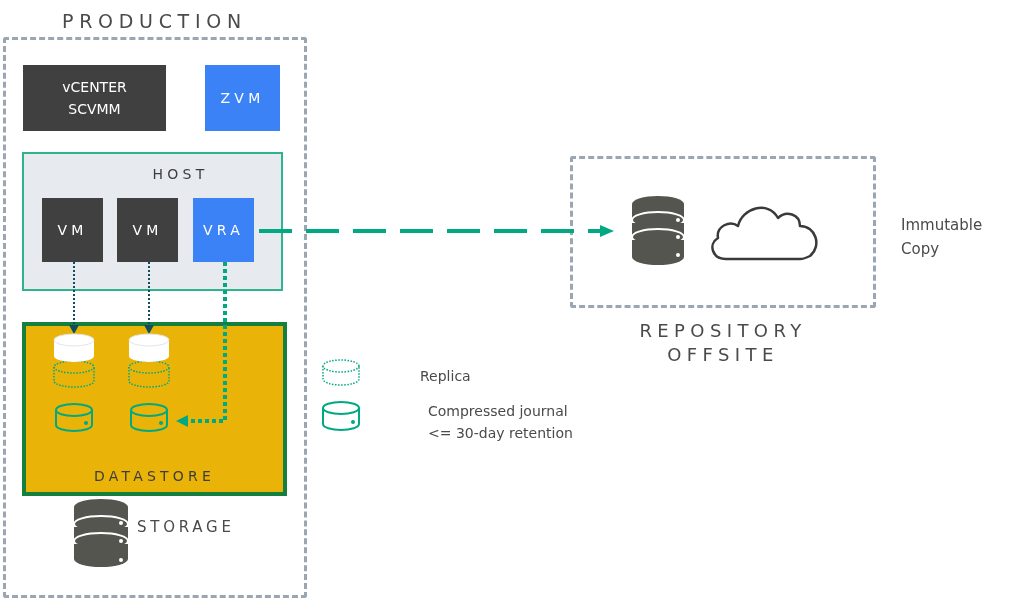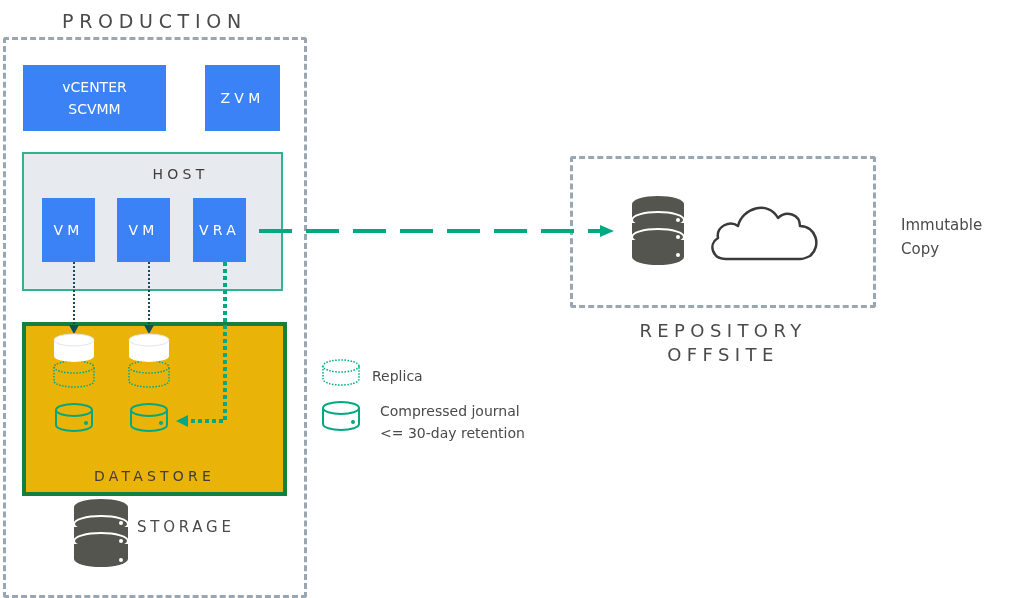--- a/index.html
+++ b/index.html
@@ -1,34 +1,34 @@
 <!DOCTYPE html>
 <html><head>
 <meta charset="utf-8">
 <style>
   html, body { margin:0; padding:0; }
   body { width:1024px; height:598px; background:#ffffff; position:relative; overflow:hidden;
          font-family:"DejaVu Sans", sans-serif; color:#3d3d3d; }
   .abs { position:absolute; }
   .title-prod { left:62px; top:10px; font-size:19px; color:#4a4a4a; letter-spacing:0.3em; }
   .prod-box { left:3px; top:37px; width:298px; height:555px; border:3px dashed #9aa7b2; border-radius:3px; }
-  .dark-box { background:#3b82f6; color:#fff; display:flex; align-items:center; justify-content:center; text-align:center; }
+  .dark-box { background:#404040; color:#fff; display:flex; align-items:center; justify-content:center; text-align:center; }
   .green-box { background:#3b82f6; color:#fff; display:flex; align-items:center; justify-content:center; }
   .vcenter { left:23px; top:65px; width:143px; height:66px; font-size:14px; line-height:22px; flex-direction:column; }
   .zvm { left:205px; top:65px; width:75px; height:66px; font-size:14px; letter-spacing:0.3em; }
   .host { left:22px; top:152px; width:257px; height:135px; background:#e7ebef; border:2px solid #2fb38f; }
   .host-label { left:0; width:100%; top:12px; text-align:center; font-size:14px; letter-spacing:0.3em; color:#3d3d3d;padding-left:28px; }
-  .vm { width:53px; height:64px; font-size:14px; letter-spacing:0.3em;text-align:right; }
+  .vm { width:61px; height:64px; font-size:14px; letter-spacing:0.3em;text-align:right; }
   .datastore { left:22px; top:322px; width:257px; height:166px; background:#eab308; border:4px solid #15803d; }
   .ds-label { left:0; width:100%; top:142px; text-align:center; font-size:14px; letter-spacing:0.3em; color:#3d3d3d; }
   .phys-label { left:137px; top:515px; font-size:15px; letter-spacing:0.25em; line-height:25px; color:#4a4a4a; }
   .offsite-box { left:570px; top:156px; width:300px; height:146px; border:3px dashed #9aa7b2; border-radius:3px; }
   .offsite-label { left:570px; width:306px; top:319px; text-align:center; font-size:18px; letter-spacing:0.3em; line-height:24px; color:#4a4a4a; }
   .immutable { left:901px; top:213px; font-size:15px; line-height:24px; color:#4a4a4a; }
-  .legend-text { font-size:14px; color:#4a4a4a; line-height:22px; }
+  .legend-text { font-size:14px; color:#4a4a4a; line-height:22px;margin-left:48px; }
   svg { position:absolute; left:0; top:0; }
 </style>
 </head>
 <body>
 
 <div class="abs title-prod">PRODUCTION</div>
 <div class="abs prod-box"></div>
 
 <div class="abs dark-box vcenter">
   <span>vCENTER</span>

